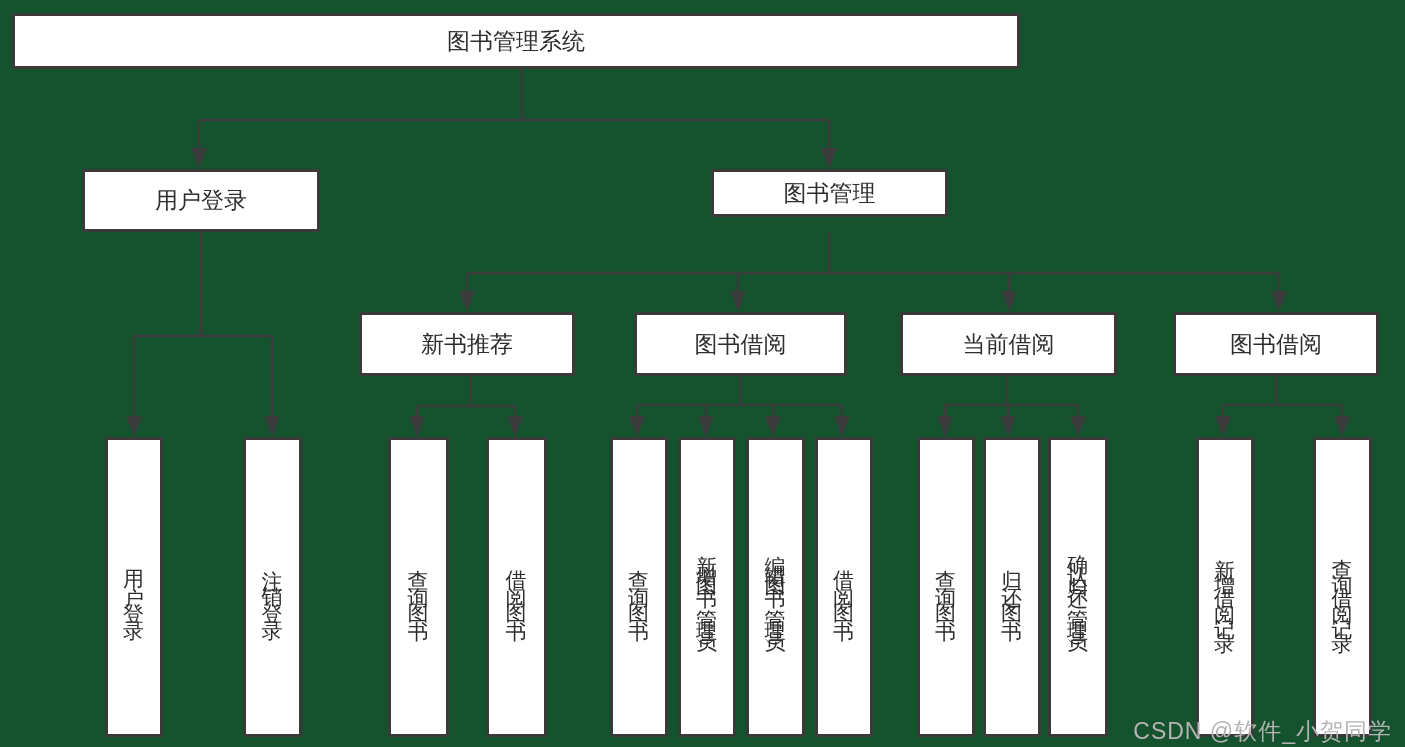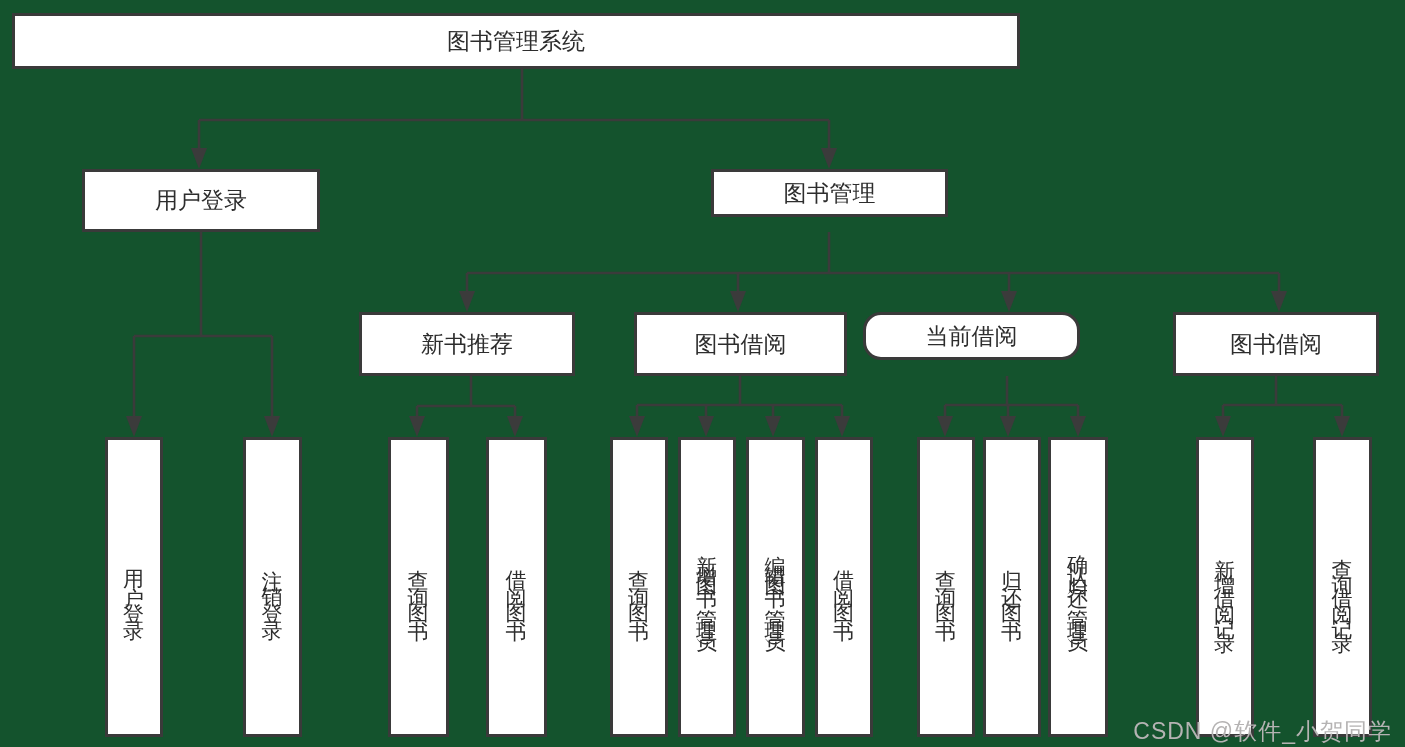--- a/index.html
+++ b/index.html
@@ -42,21 +42,21 @@
   .ls4 { letter-spacing: 17px; }
   .ls6 { letter-spacing: 15px; }
   .ls9 { letter-spacing: 11px; }
 
   
   #n-root  { left: 12px;   top: 13px;  width: 1008px; height: 56px; }
   #n-l2-0  { left: 82px;   top: 169px; width: 238px;  height: 63px; }
   #n-l2-1  { left: 711px;  top: 169px; width: 237px;  height: 48px; }
   #n-l3-0  { left: 359px;  top: 312px; width: 216px;  height: 64px; }
   #n-l3-1  { left: 634px;  top: 312px; width: 213px;  height: 64px; }
-  #n-l3-2  { left: 863px;  top: 312px; width: 217px;  height: 48px; border-radius: 18px; }
+  #n-l3-2  { left: 900px;  top: 312px; width: 217px;  height: 64px; }
   #n-l3-3  { left: 1173px; top: 312px; width: 206px;  height: 64px; }
   .leaf    { top: 437px; height: 300px; }
   #n-leaf-0  { left: 105px;  width: 58px; }
   #n-leaf-1  { left: 243px;  width: 59px; }
   #n-leaf-2  { left: 388px;  width: 61px; }
   #n-leaf-3  { left: 486px;  width: 61px; }
   #n-leaf-4  { left: 610px;  width: 58px; }
   #n-leaf-5  { left: 678px;  width: 58px; }
   #n-leaf-6  { left: 746px;  width: 59px; }
   #n-leaf-7  { left: 815px;  width: 58px; }

